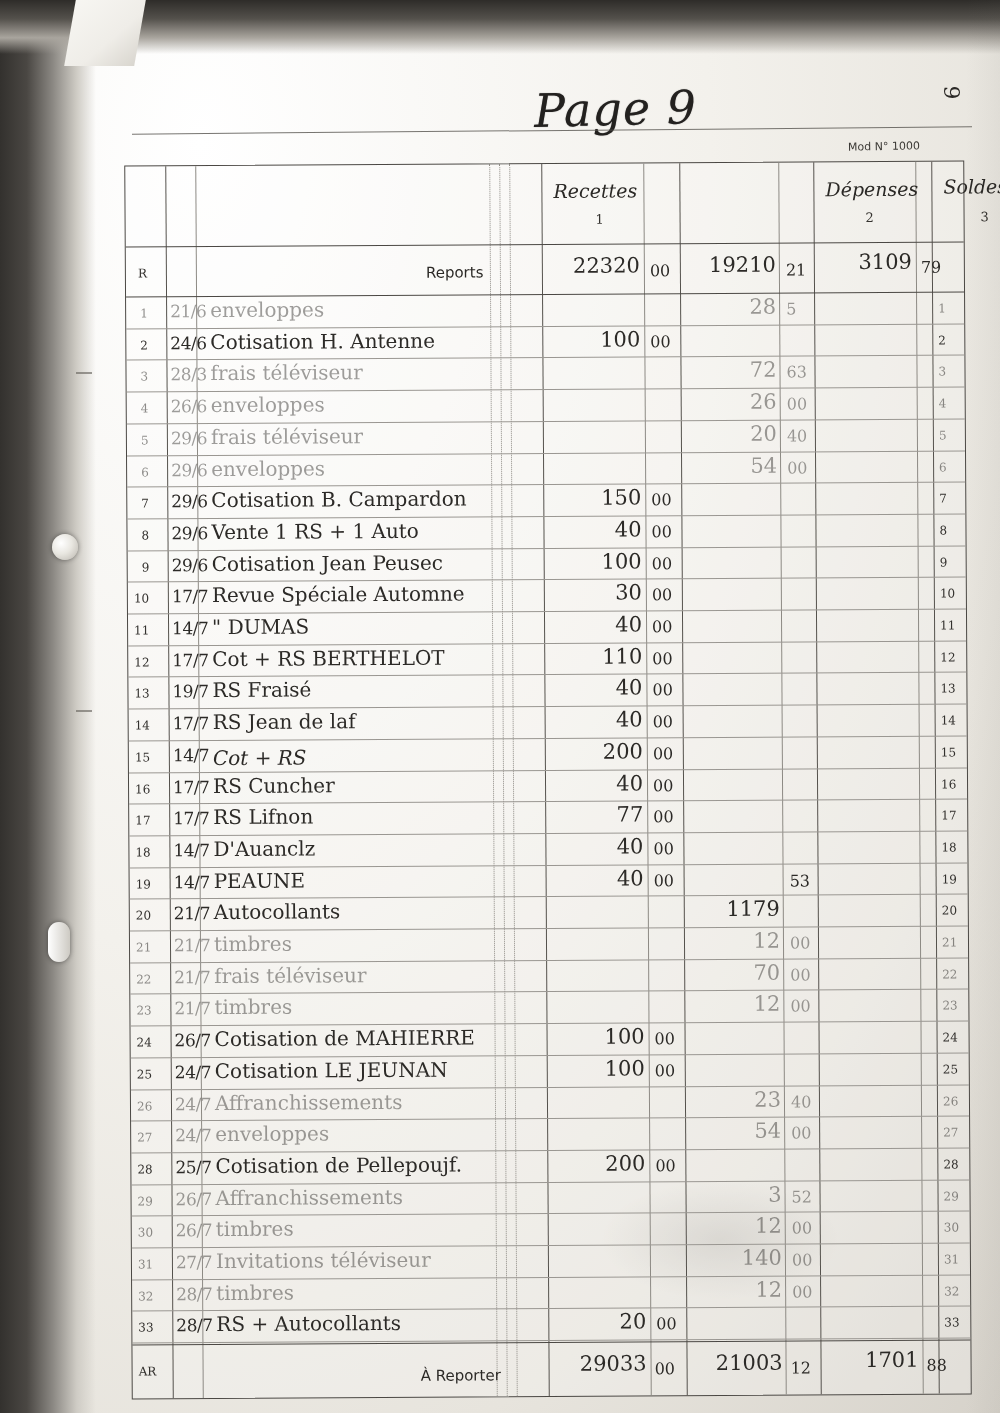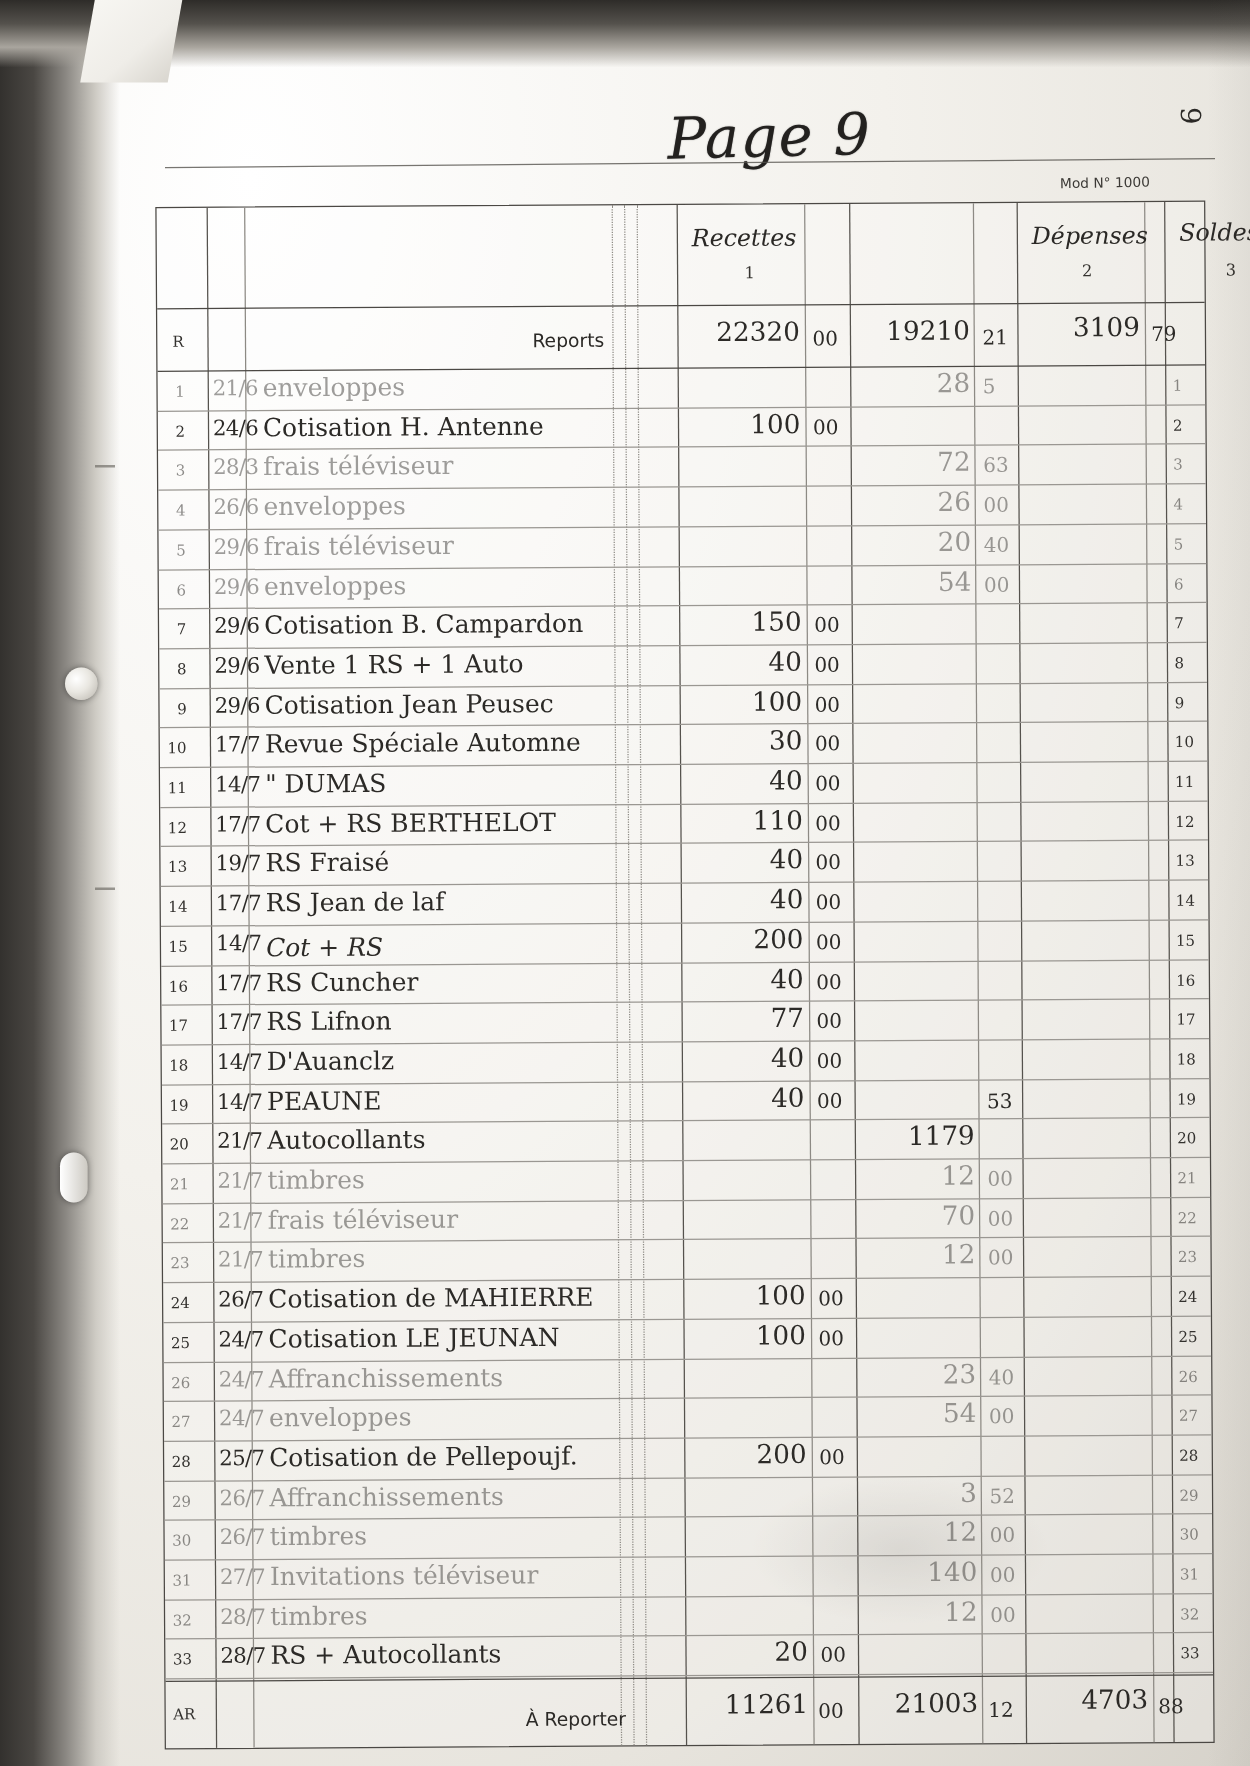--- a/index.html
+++ b/index.html
@@ -374,21 +374,21 @@
           <div class="rowno" style="left: 812px; top: 1154.4px;">33</div>
           <div class="hw date" style="left: 44px; top: 1149.4px;">28/7</div>
           <div class="hw desc" style="left: 84px; top: 1146.4px;">RS + Autocollants</div>
           <div class="hw amt" style="left: 418px; width: 96px; top: 1146.4px;">20</div>
           <div class="hw cent" style="left: 524px; top: 1151.4px;">00</div>
         </div>
 
       <div class="hline strong" style="top:1178px;"></div>
       <div class="rowno" style="left:6px;top:1198px;">AR</div>
       <div class="reports" style="left:288px;top:1202px;">À Reporter</div>
-      <div class="hw amt big" style="left:414px;top:1188px;width:100px;">11261</div>
+      <div class="hw amt big" style="left:414px;top:1188px;width:100px;">29033</div>
       <div class="hw cent" style="left:522px;top:1196px;">00</div>
       <div class="hw amt big" style="left:550px;top:1188px;width:100px;">21003</div>
       <div class="hw cent" style="left:658px;top:1196px;">12</div>
-      <div class="hw amt big" style="left:688px;top:1186px;width:98px;">4703</div>
+      <div class="hw amt big" style="left:688px;top:1186px;width:98px;">1701</div>
       <div class="hw cent" style="left:794px;top:1194px;">88</div>
     </div>
   </div>
 </div>
 
 </body></html>

